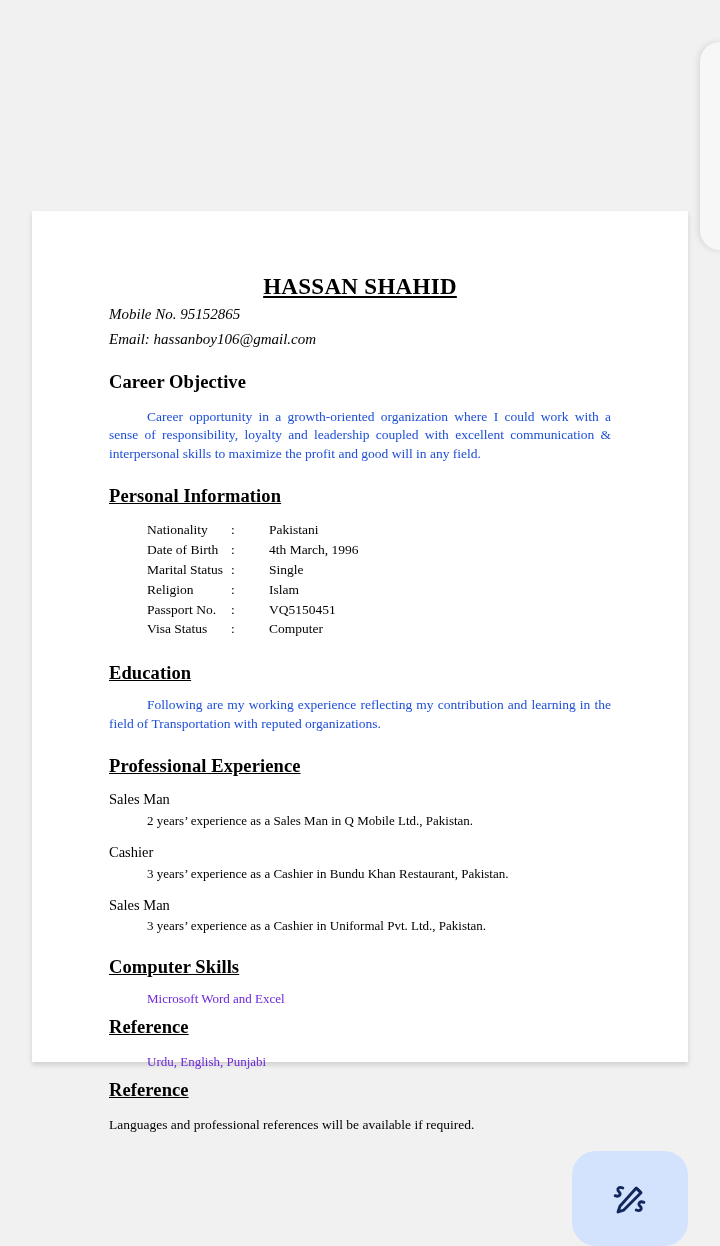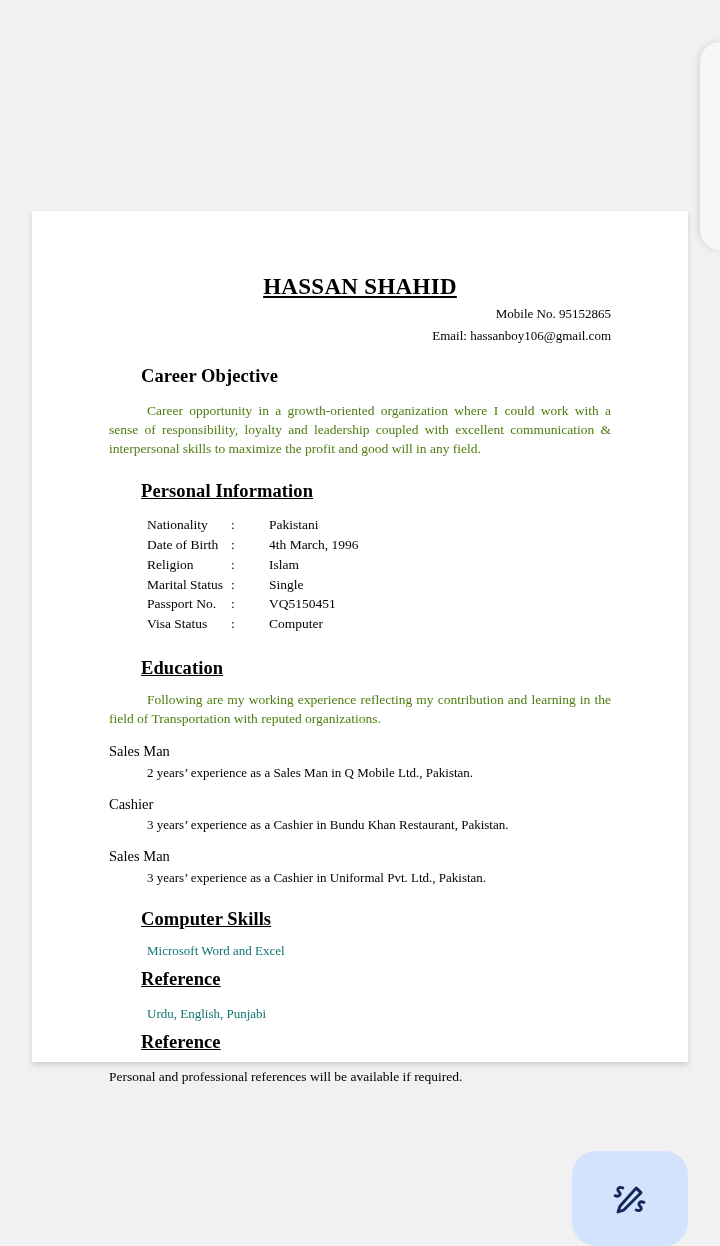--- a/index.html
+++ b/index.html
@@ -40,41 +40,41 @@
   .name {
     text-align:center;
     font-size:23px;
     font-weight:bold;
     letter-spacing:0.3px;
     text-decoration:underline;
     margin-top:63px;
     color:#000;
   }
   .contact {
-    text-align:right;
-    font-size:13px;
+    text-align:left;
+    font-size:15px;
     line-height:1.32;
     color:#000;
     margin-top:5px;
+    font-style:italic;
   }
 
   h2.sec {
     font-size:18.5px;
     font-weight:bold;
     color:#000;
     letter-spacing:0.1px;
-    margin-left:32px;
   }
   h2.sec.ul { text-decoration:underline; }
 
   p.para {
     font-size:13.5px;
     line-height:1.40;
     text-align:justify;
-    color:#4d7c0f;
+    color:#1d4ed8;
     text-indent:38px;
   }
 
   
   table.info { border-collapse:collapse; margin-left:38px; }
   table.info td {
     font-size:13.5px;
     line-height:1.47;
     color:#000;
     padding:0;
@@ -96,21 +96,21 @@
     line-height:1.3;
   }
   .job-desc {
     font-size:13px;
     color:#000;
     margin-left:38px;
     line-height:1.3;
   }
   .simple {
     font-size:13px;
-    color:#0f766e;
+    color:#6d28d9;
     margin-left:38px;
   }
   .ref-line {
     font-size:13.5px;
     color:#000;
   }
 
   
   .mt-career { margin-top:22px; }
   .mt-careerp { margin-top:15px; }
@@ -167,63 +167,64 @@
             <td class="lbl">Nationality</td>
             <td class="colon">:</td>
             <td class="val">Pakistani</td>
           </tr>
           <tr>
             <td class="lbl">Date of Birth</td>
             <td class="colon">:</td>
             <td class="val">4th March, 1996</td>
           </tr>
           <tr>
+            <td class="lbl">Marital Status</td>
+            <td class="colon">:</td>
+            <td class="val">Single</td>
+          </tr>
+          <tr>
             <td class="lbl">Religion</td>
             <td class="colon">:</td>
             <td class="val">Islam</td>
-          </tr>
-          <tr>
-            <td class="lbl">Marital Status</td>
-            <td class="colon">:</td>
-            <td class="val">Single</td>
           </tr>
           <tr>
             <td class="lbl">Passport No.</td>
             <td class="colon">:</td>
             <td class="val">VQ5150451</td>
           </tr>
           <tr>
             <td class="lbl">Visa Status</td>
             <td class="colon">:</td>
             <td class="val">Computer</td>
           </tr>
         </tbody>
       </table>
 
       <h2 class="sec ul mt-edu">Education</h2>
       <p class="para mt-edup">Following are my working experience reflecting my contribution and learning in the field of Transportation with reputed organizations.</p>
 
+      <h2 class="sec ul mt-pe">Professional Experience</h2>
 
       <div class="job-title mt-job">Sales Man</div>
       <div class="job-desc mt-jobd">2 years’ experience as a Sales Man in Q Mobile Ltd., Pakistan.</div>
 
       <div class="job-title mt-job">Cashier</div>
       <div class="job-desc mt-jobd">3 years’ experience as a Cashier in Bundu Khan Restaurant, Pakistan.</div>
 
       <div class="job-title mt-job">Sales Man</div>
       <div class="job-desc mt-jobd">3 years’ experience as a Cashier in Uniformal Pvt. Ltd., Pakistan.</div>
 
       <h2 class="sec ul mt-cs">Computer Skills</h2>
       <div class="simple mt-csv">Microsoft Word and Excel</div>
 
       <h2 class="sec ul mt-lang">Reference</h2>
       <div class="simple mt-langv">Urdu, English, Punjabi</div>
 
       <h2 class="sec ul mt-ref">Reference</h2>
-      <div class="ref-line mt-refv">Personal and professional references will be available if required.</div>
+      <div class="ref-line mt-refv">Languages and professional references will be available if required.</div>
 
     </div>
   </div>
 
   <div id="fab">
     <span>
       <svg width="46" height="46" viewBox="0 0 48 48" fill="none">
         <path d="M30.5 12.5 L35.5 17.5 L17.5 35.5 L11.5 37.5 L13.5 31.5 Z" stroke="#12275c" stroke-width="3" stroke-linejoin="round" stroke-linecap="round" fill="none"></path>
         <path d="M31.5 13.5 L34.5 16.5" stroke="#12275c" stroke-width="3" stroke-linecap="round"></path>
         <path d="M16.5 12.5 C12.5 10.5 9.5 14 12.5 16.5 C15.5 19 12.5 22.5 8.5 20.5" stroke="#12275c" stroke-width="3" stroke-linecap="round" stroke-linejoin="round" fill="none"></path>

